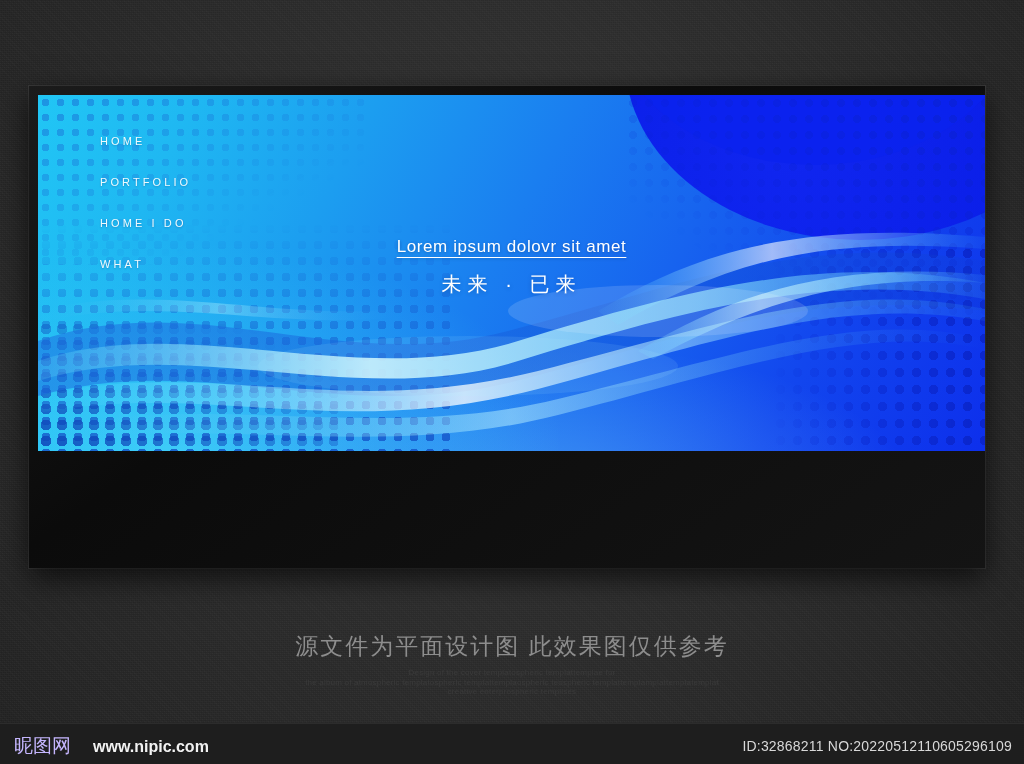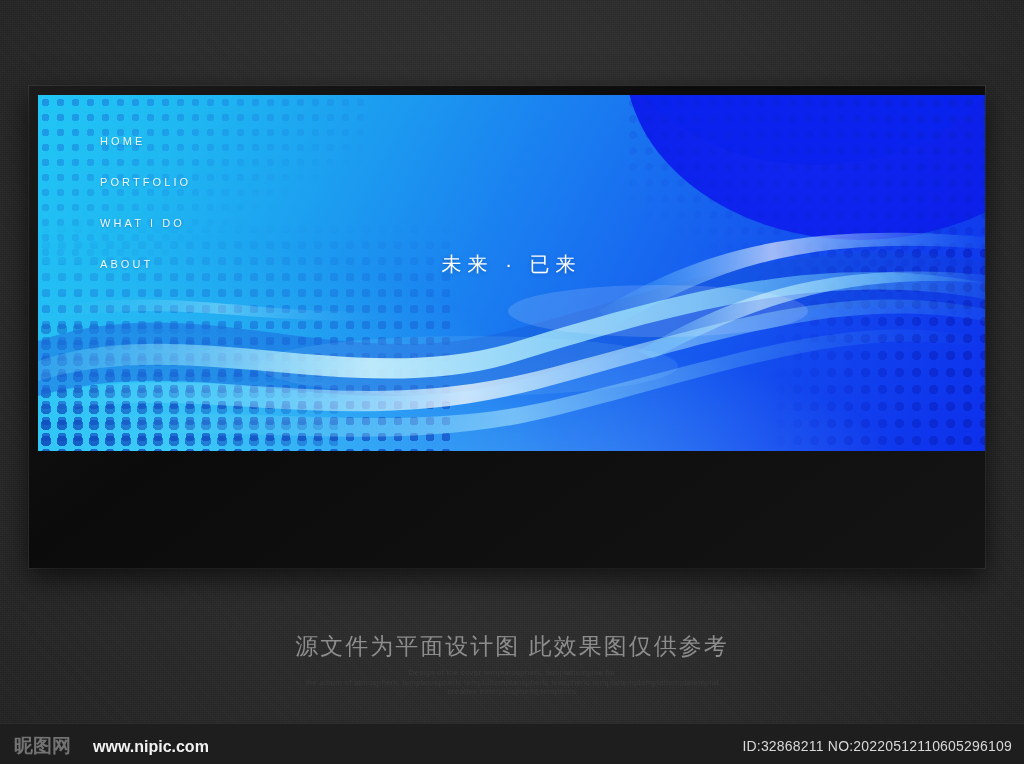--- a/index.html
+++ b/index.html
@@ -143,21 +143,21 @@
   }
   
   #footer{
     position:absolute;left:0;bottom:0;width:1024px;height:40px;
     background:#1e1e1e;
     border-top:1px solid #2c2c2c;
   }
   #wm{
     position:absolute;left:14px;top:9px;display:flex;align-items:baseline;gap:6px;
   }
-  #wm-cn{color:#737373;font-size:19px;font-weight:bold;letter-spacing:0px;}
+  #wm-cn{color:#c4b5fd;font-size:19px;font-weight:normal;letter-spacing:0px;}
   #wm-url{color:#f2f2f2;font-size:16px;font-weight:bold;margin-left:16px;}
   #meta{
     position:absolute;right:12px;top:14px;
     color:#d8d8d8;font-size:14px;letter-spacing:.2px;
   }
 </style>
 </head>
 <body>
 
 <div id="backdrop">
@@ -210,25 +210,26 @@
       <path d="M560,120 C660,60 760,30 947,46 L947,58 C770,44 680,76 580,134 Z" fill="url(#rg2)" opacity=".8"></path>
       <path d="M600,160 C700,100 800,70 947,84 L947,92 C810,82 720,112 615,168 Z" fill="url(#rg1)" opacity=".7"></path>
       <path d="M0,120 C120,90 240,130 360,118 L360,126 C240,140 120,102 0,132 Z" fill="url(#rg3)" opacity=".7"></path>
       <ellipse cx="620" cy="120" rx="150" ry="26" fill="#ffffff" opacity=".14"></ellipse>
       <ellipse cx="430" cy="175" rx="210" ry="30" fill="#bff6ff" opacity=".10"></ellipse>
     </svg>
 
     <div id="nav">
       <div class="nav-item">HOME</div>
       <div class="nav-item">PORTFOLIO</div>
-      <div class="nav-item">WHAT I DO</div>
-      <div class="nav-item">ABOUT</div>
+      <div class="nav-item">HOME I DO</div>
+      <div class="nav-item">WHAT</div>
     </div>
 
     <div id="center">
+      <div><span id="subtitle">Lorem ipsum dolovr sit amet</span></div>
       <div id="subtitle-cn">未来 · 已来</div>
     </div>
 
   </div>
 </div>
 
 <div id="caption-cn">源文件为平面设计图 此效果图仅供参考</div>
 <div id="caption-en">
   <div>Design of the cover templatospheric templattemplae for</div>
   <div>the album of atmospheric templatospheric templattemplaospheric teospheric templattemplamplattemplatemplat</div>

